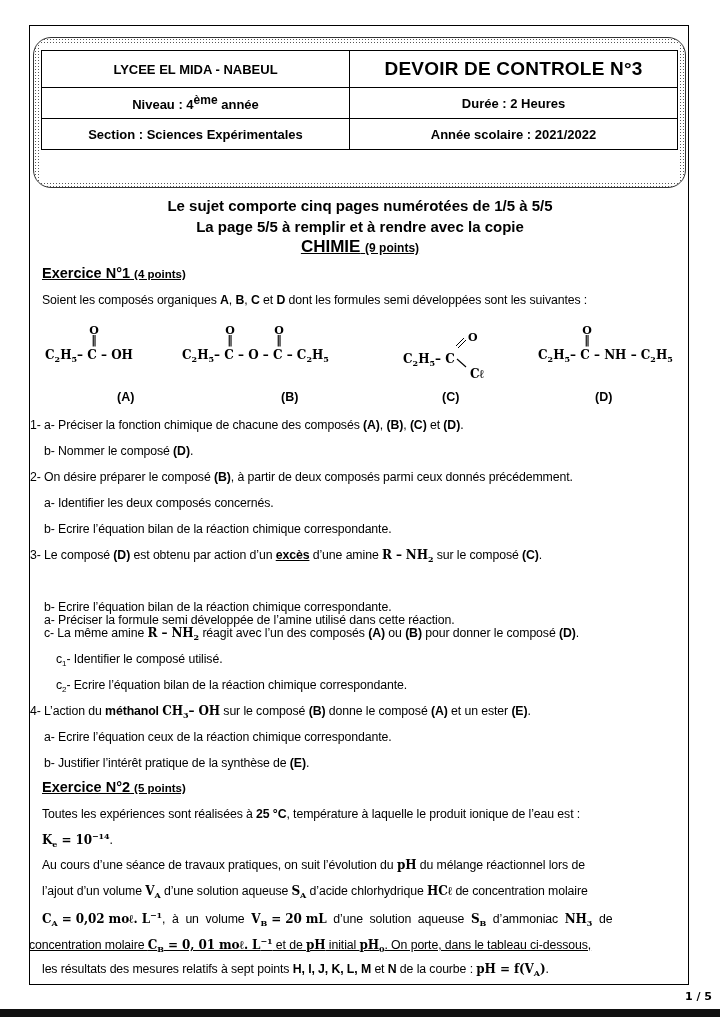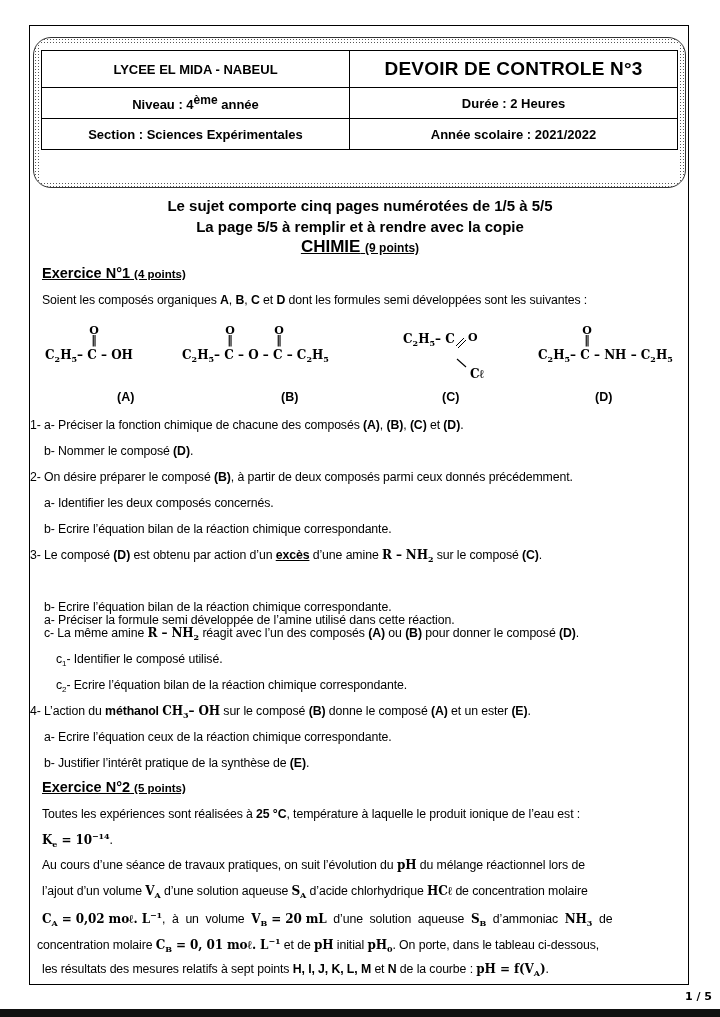--- a/index.html
+++ b/index.html
@@ -88,21 +88,21 @@
   <div class="formula" style="left:45px; top:348px;">C<sub>2</sub>H<sub>5</sub>– C – OH</div>
 </div>
 
 <div>
   <div class="carbonyl" style="left:223px; top:326px; width:14px;">O<br>‖</div>
   <div class="carbonyl" style="left:272px; top:326px; width:14px;">O<br>‖</div>
   <div class="formula" style="left:182px; top:348px;">C<sub>2</sub>H<sub>5</sub>– C – O – C – C<sub>2</sub>H<sub>5</sub></div>
 </div>
 
 <div>
-  <div class="formula" style="left:403px; top:332px;">C<sub>2</sub>H<sub>5</sub>– C</div>
+  <div class="formula" style="left:403px; top:352px;">C<sub>2</sub>H<sub>5</sub>– C</div>
   <svg style="position:absolute; left:455px; top:333px;" width="14" height="40">
     <line x1="1" y1="13" x2="9" y2="5" stroke="#000" stroke-width="1"></line>
     <line x1="3" y1="15" x2="11" y2="7" stroke="#000" stroke-width="1"></line>
     <line x1="2" y1="26" x2="11" y2="34" stroke="#000" stroke-width="1.2"></line>
   </svg>
   <div class="formula" style="left:468px; top:331px; font-size:11px;">O</div>
   <div class="formula" style="left:470px; top:367px;">Cℓ</div>
 </div>
 
 <div>
@@ -158,21 +158,21 @@
 <div class="line" style="left:42px; top:831px;">
   <span class="math"><span>K</span><sub>e</sub><span> = 10</span><sup>−14</sup></span><span>.</span>
 </div>
 <div class="line" style="left:42px; top:858px;">
   <span>Au cours d’une séance de travaux pratiques, on suit l’évolution du </span><span class="math">pH</span><span> du mélange réactionnel lors de</span>
 </div>
 <div class="line" style="left:42px; top:884px;">
   <span>l’ajout d’un volume </span><span class="math"><span>V</span><sub>A</sub></span><span> d’une solution aqueuse </span><span class="math"><span>S</span><sub>A</sub></span><span> d’acide chlorhydrique </span><span class="math">HCℓ</span><span> de concentration molaire</span>
 </div>
 <div class="line" style="left:42px; top:910px; white-space:pre;"><span class="math"><span>C</span><sub>A</sub><span> = 0,02 moℓ. L</span><sup>−1</sup></span><span>,  à  un  volume  </span><span class="math"><span>V</span><sub>B</sub><span> = 20 mL</span></span><span>  d’une  solution  aqueuse  </span><span class="math"><span>S</span><sub>B</sub></span><span>  d’ammoniac  </span><span class="math"><span>NH</span><sub>3</sub></span><span>  de</span></div>
-<div class="line" style="left:37px; top:936px;">
+<div class="line" style="left:29px; top:936px;text-decoration:underline;">
   <span>concentration molaire </span><span class="math"><span>C</span><sub>B</sub><span> = 0, 01 moℓ. L</span><sup>−1</sup></span><span> et de </span><span class="math">pH</span><span> initial </span><span class="math"><span>pH</span><sub>0</sub></span><span>. On porte, dans le tableau ci-dessous,</span>
 </div>
 <div class="line" style="left:42px; top:962px;">
   <span>les résultats des mesures relatifs à sept points </span><b>H, I, J, K, L, M</b><span> et </span><b>N</b><span> de la courbe : </span><span class="math"><span>pH = f(V</span><sub>A</sub><span>)</span></span><span>.</span>
 </div>
 
 <div class="page-num">1 / 5</div>
 <div class="bottom-bar"></div>
 
 </body></html>

